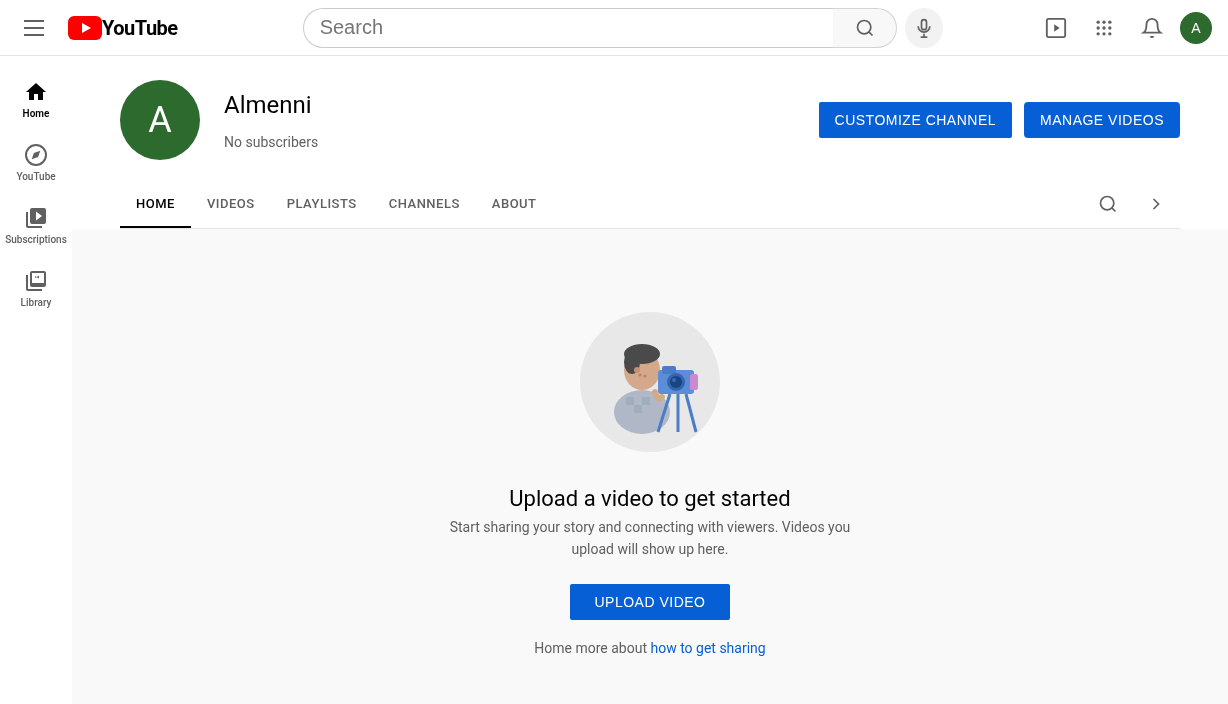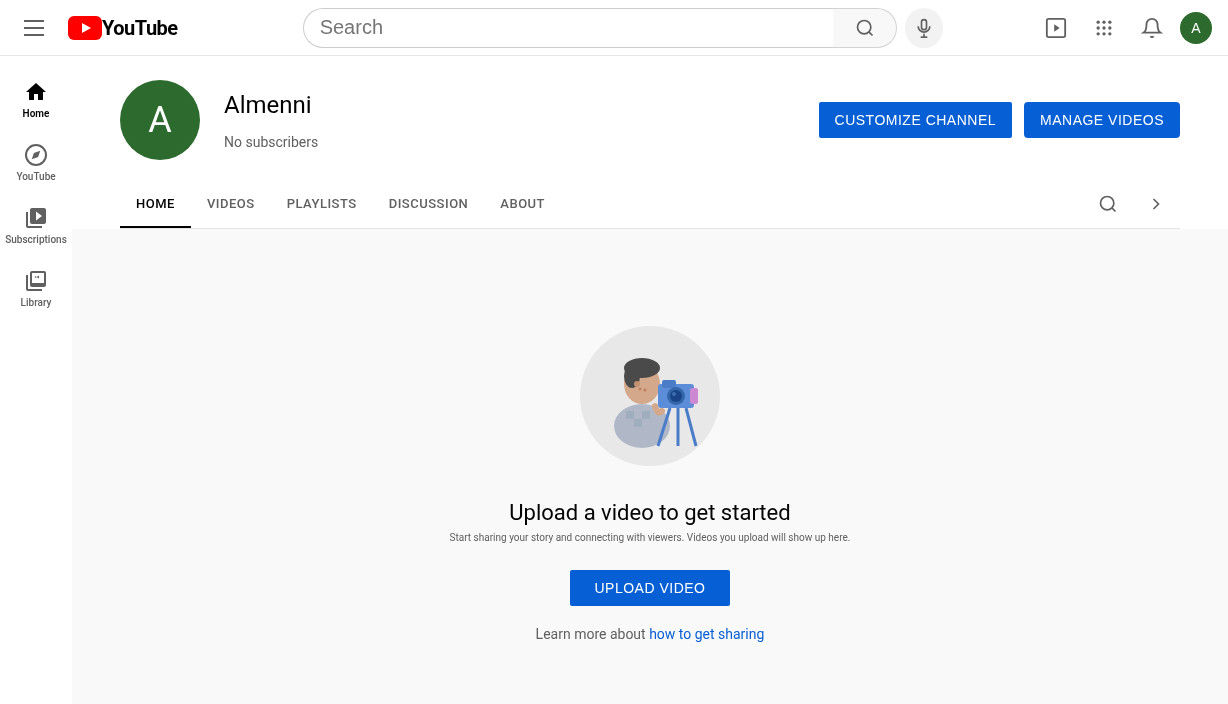--- a/index.html
+++ b/index.html
@@ -112,21 +112,21 @@
     .content-area {
       background: #f9f9f9; min-height: calc(100vh - 56px - 148px);
       display: flex; flex-direction: column; align-items: center;
       justify-content: center; padding: 60px 20px;
     }
 
     
     .illustration { width: 160px; height: 160px; margin-bottom: 24px; }
 
     .upload-title { font-size: 22px; font-weight: 400; color: #030303; margin-bottom: 5px; text-align: center; }
-    .upload-desc { font-size: 10px; color: #606060; text-align: right; max-width: 440px; line-height: 1.6; margin-bottom: 24px; }
+    .upload-desc { font-size: 14px; color: #606060; text-align: center; max-width: 440px; line-height: 1.6; margin-bottom: 24px; }
     .btn-upload {
       padding: 10px 24px; background: #065fd4; color: #fff;
       border: none; border-radius: 2px; font-size: 14px; font-weight: 500;
       cursor: pointer; letter-spacing: 0.5px; text-transform: uppercase;
       margin-bottom: 20px;
     }
     .learn-more { font-size: 14px; color: #606060; }
     .learn-more a { color: #065fd4; text-decoration: none; }
   </style>
 </head>
@@ -242,21 +242,21 @@
       <div class="channel-actions">
         <button class="btn-customize">CUSTOMIZE CHANNEL</button>
         <button class="btn-manage">MANAGE VIDEOS</button>
       </div>
     </div>
 
     <div class="channel-tabs">
       <div class="tab active">HOME</div>
       <div class="tab">VIDEOS</div>
       <div class="tab">PLAYLISTS</div>
-      <div class="tab">DISCUSSION</div>
+      <div class="tab">CHANNELS</div>
       <div class="tab">ABOUT</div>
       <div class="tab-search-btn">
         <svg width="20" height="20" viewBox="0 0 24 24" fill="none" stroke="#606060" stroke-width="2">
           <circle cx="11" cy="11" r="8"></circle>
             <line x1="21" y1="21" x2="16.65" y2="16.65"></line>
         </svg>
       </div>
       <div class="tab-more-btn">
         <svg width="20" height="20" viewBox="0 0 24 24" fill="none" stroke="#606060" stroke-width="2">
           <polyline points="9,18 15,12 9,6"></polyline>
@@ -303,16 +303,16 @@
       <line x1="108" y1="92" x2="108" y2="130" stroke="#4a7cc8" stroke-width="3"></line>
       <line x1="116" y1="92" x2="126" y2="130" stroke="#4a7cc8" stroke-width="3"></line>
 
       <path d="M85 90 Q88 100 92 95" stroke="#d4a88a" stroke-width="6" fill="none" stroke-linecap="round"></path>
     </svg>
 
     <div class="upload-title">Upload a video to get started</div>
     <div class="upload-desc">Start sharing your story and connecting with viewers. Videos you upload will show up here.</div>
     <button class="btn-upload">UPLOAD VIDEO</button>
     <div class="learn-more">
-      <span>Learn more about </span><a href="#">how to get sharing</a>
+      <span>Home more about </span><a href="#">how to get sharing</a>
     </div>
   </div>
 </div>
 
 </body></html>

